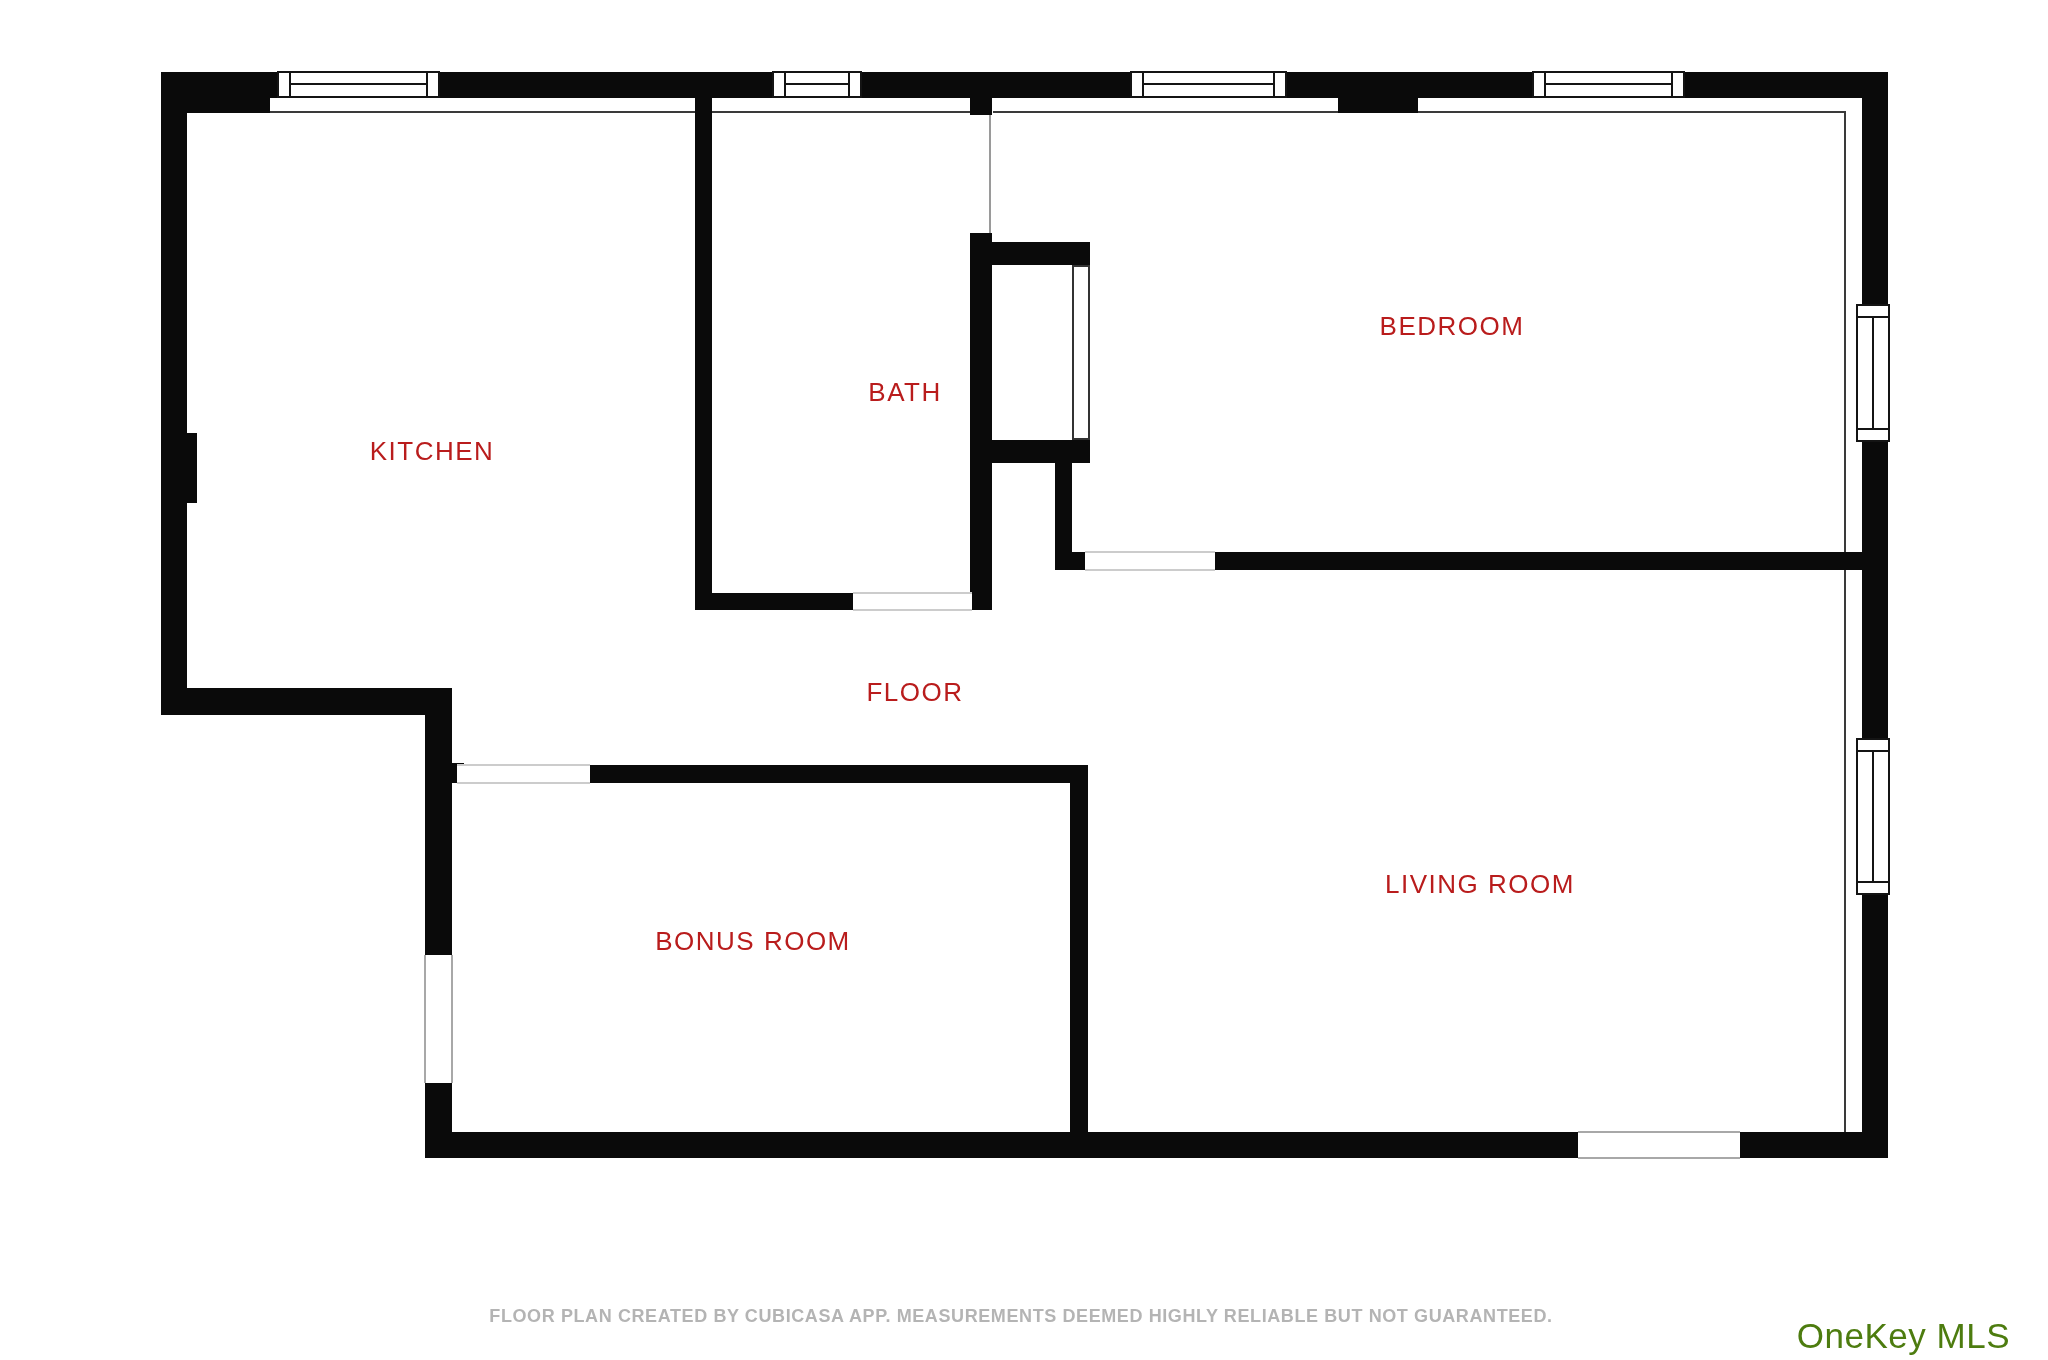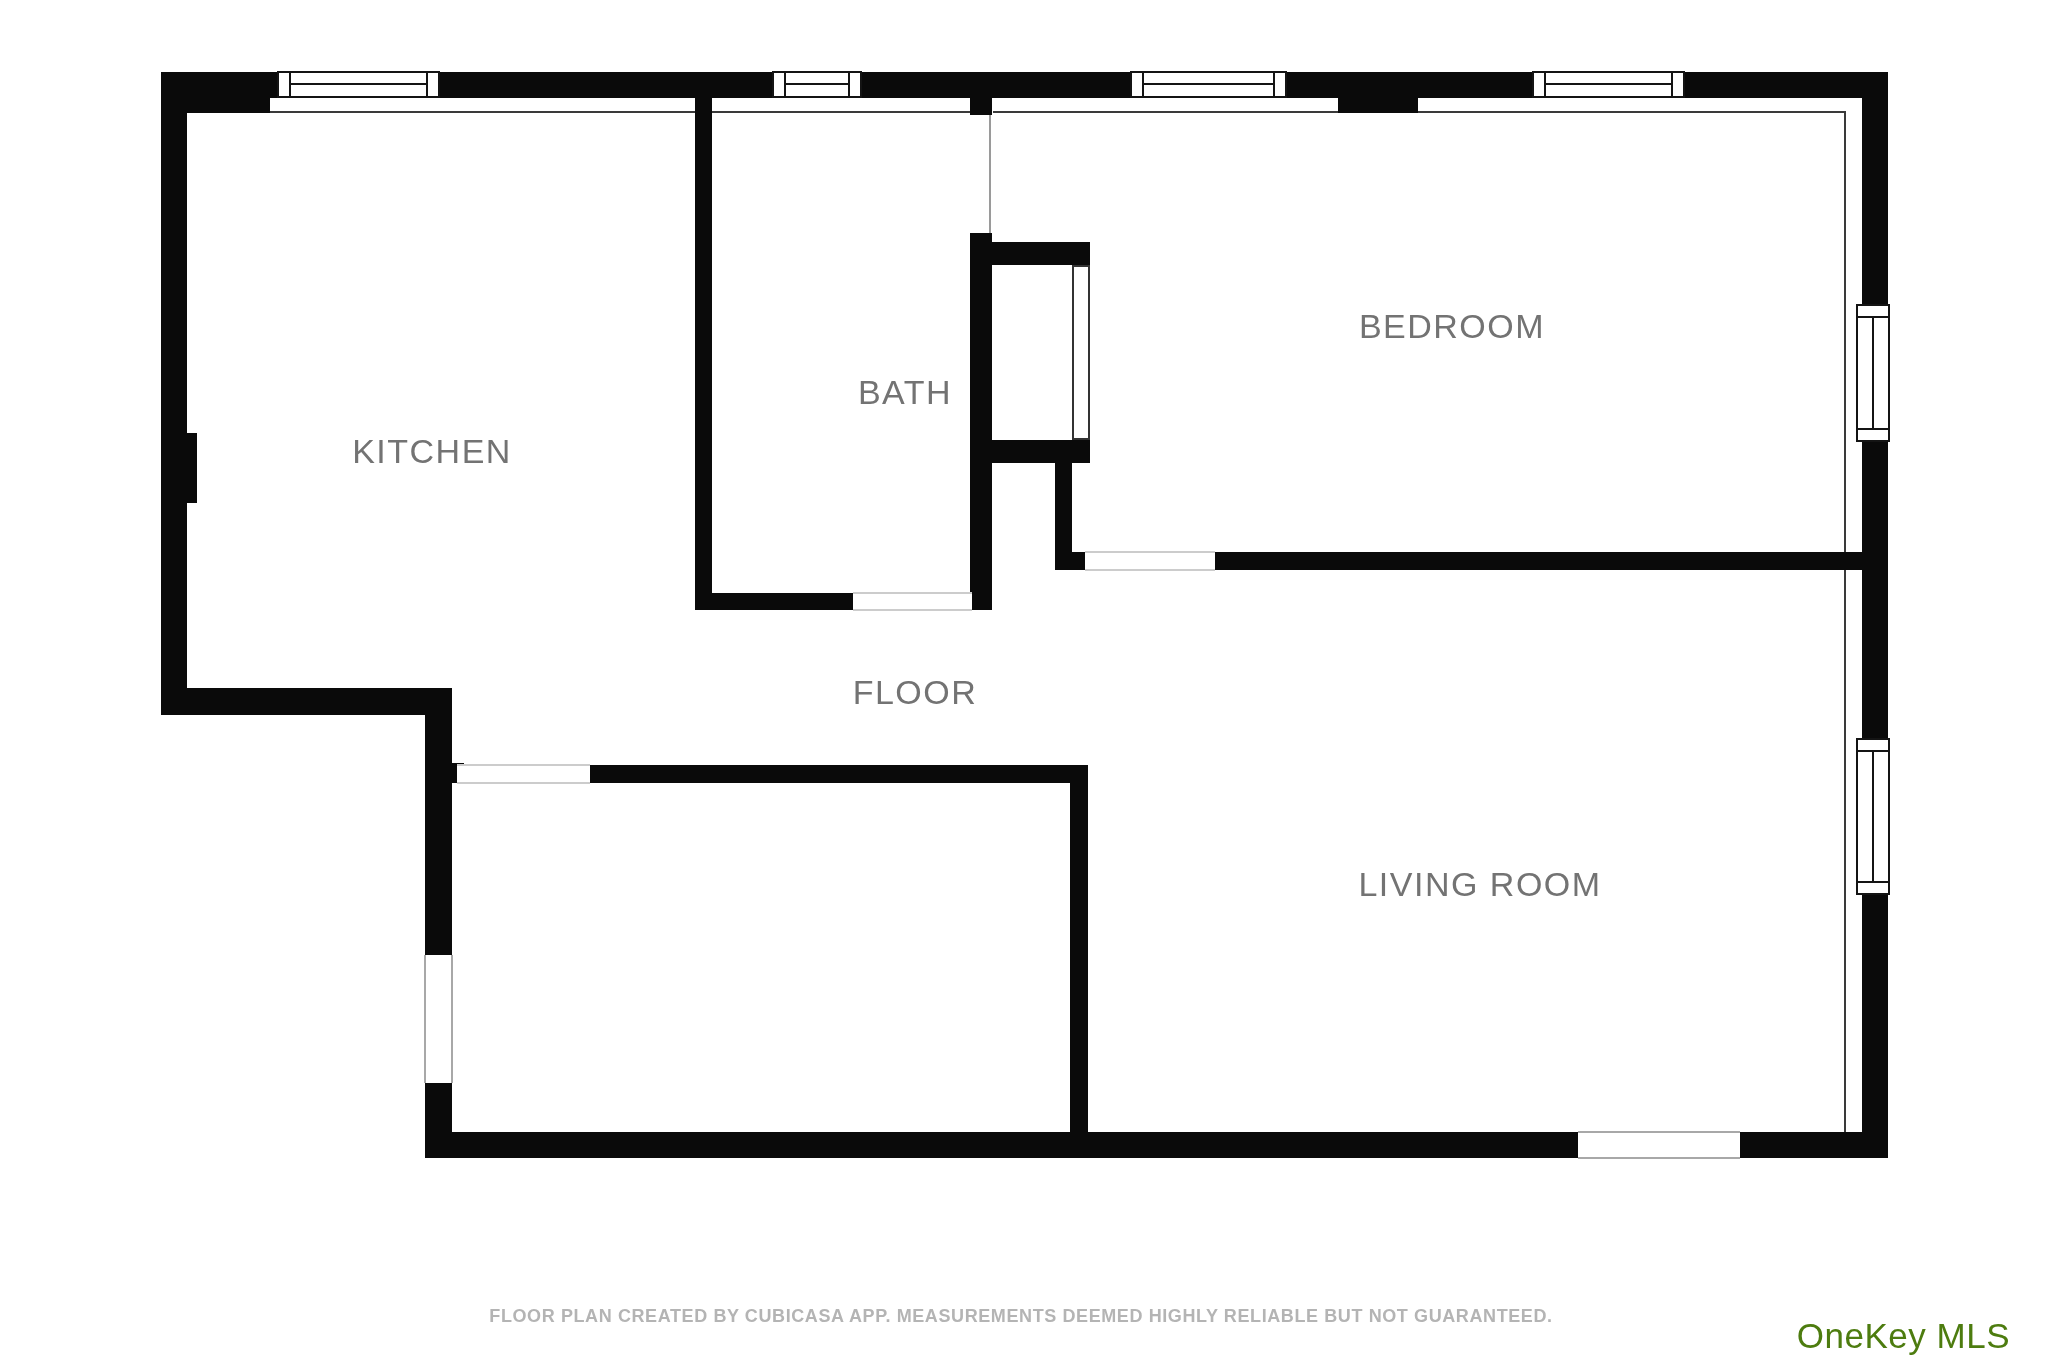--- a/index.html
+++ b/index.html
@@ -23,21 +23,21 @@
   .win-h .cap-r{position:absolute;top:0;bottom:0;right:10px;width:2px;background:#141414;}
   .win-h .mid{position:absolute;left:12px;right:12px;top:45%;height:2px;background:#141414;}
   .win-v{border:2px solid #141414;}
   .win-v .cap-t{position:absolute;left:0;right:0;top:10px;height:2px;background:#141414;}
   .win-v .cap-b{position:absolute;left:0;right:0;bottom:10px;height:2px;background:#141414;}
   .win-v .mid{position:absolute;top:12px;bottom:12px;left:46%;width:2px;background:#141414;}
   .win-plain{border:2px solid #a8a8a8;}
   
   .room-label{
     position:absolute;transform:translate(-50%,-50%);
-    font-size:34px;letter-spacing:1.5px;color:#737373;white-space:nowrap;
+    font-size:26px;letter-spacing:1.5px;color:#b91c1c;white-space:nowrap;
   }
   
   #footer-note{
     position:absolute;left:1021px;top:1306px;transform:translateX(-50%);
     font-size:18px;font-weight:700;letter-spacing:0.6px;color:#b4b4b4;white-space:nowrap;
   }
   #watermark{
     position:absolute;right:38px;top:1316px;
     font-size:35px;color:#4d7c0f;letter-spacing:0.5px;white-space:nowrap;
   }
@@ -113,18 +113,19 @@
       <span class="cap-b"></span>
       <span class="mid"></span>
   </div>
   <div class="win win-plain" style="left:424px;top:955px;width:29px;height:128px;border-top:none;border-bottom:none;"></div>
   <div class="win win-plain" style="left:1578px;top:1131px;width:162px;height:28px;border-left:none;border-right:none;"></div>
 
   <div class="room-label" style="left:432px;top:451px;text-align:center;">KITCHEN</div>
   <div class="room-label" style="left:905px;top:392px;">BATH</div>
   <div class="room-label" style="left:1452px;top:326px;">BEDROOM</div>
   <div class="room-label" style="left:915px;top:692px;">FLOOR</div>
+  <div class="room-label" style="left:753px;top:941px;">BONUS ROOM</div>
   <div class="room-label" style="left:1480px;top:884px;">LIVING ROOM</div>
 
   <div id="footer-note">FLOOR PLAN CREATED BY CUBICASA APP. MEASUREMENTS DEEMED HIGHLY RELIABLE BUT NOT GUARANTEED.</div>
   <div id="watermark">OneKey MLS</div>
 
 </div>
 
 </body></html>

